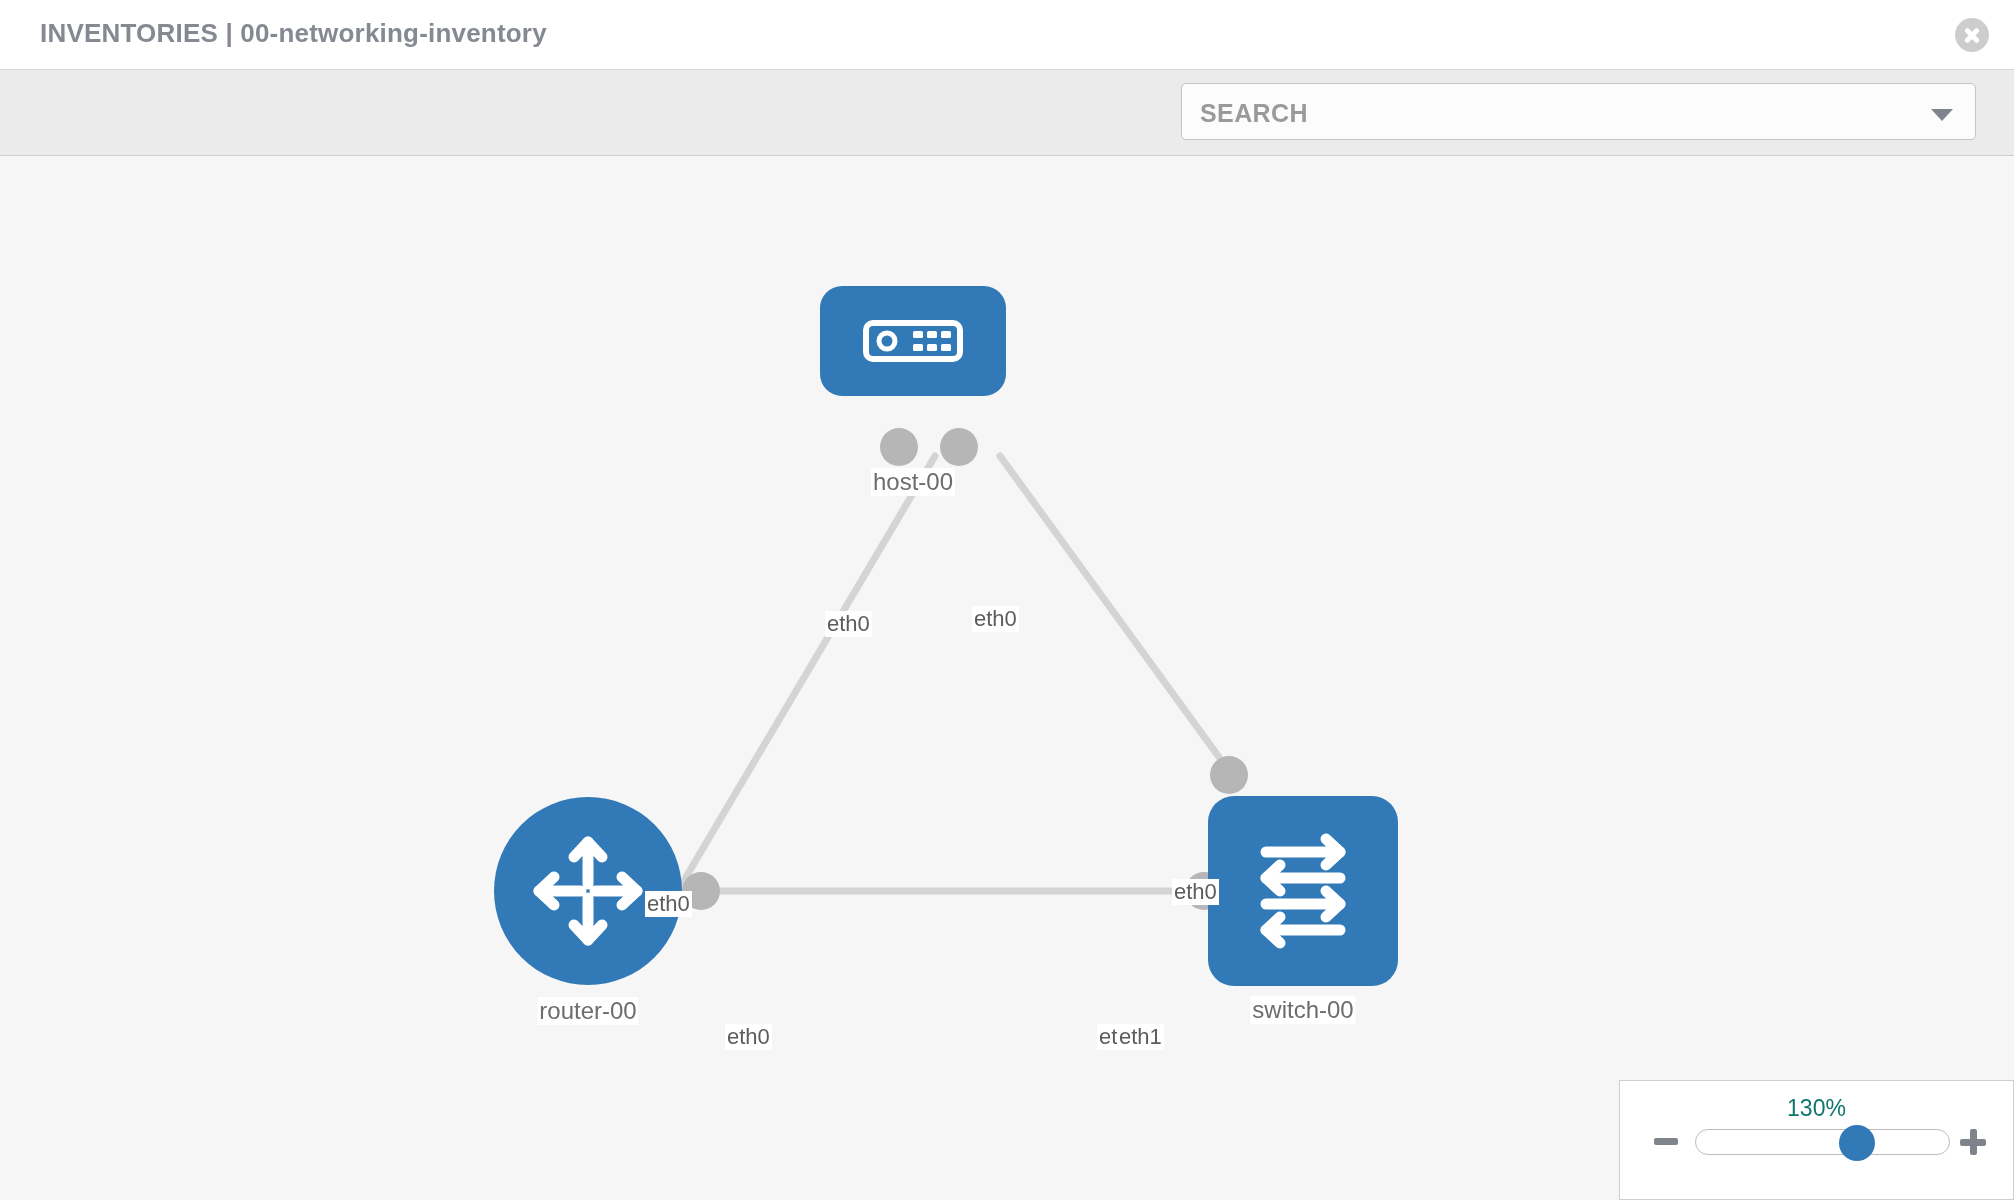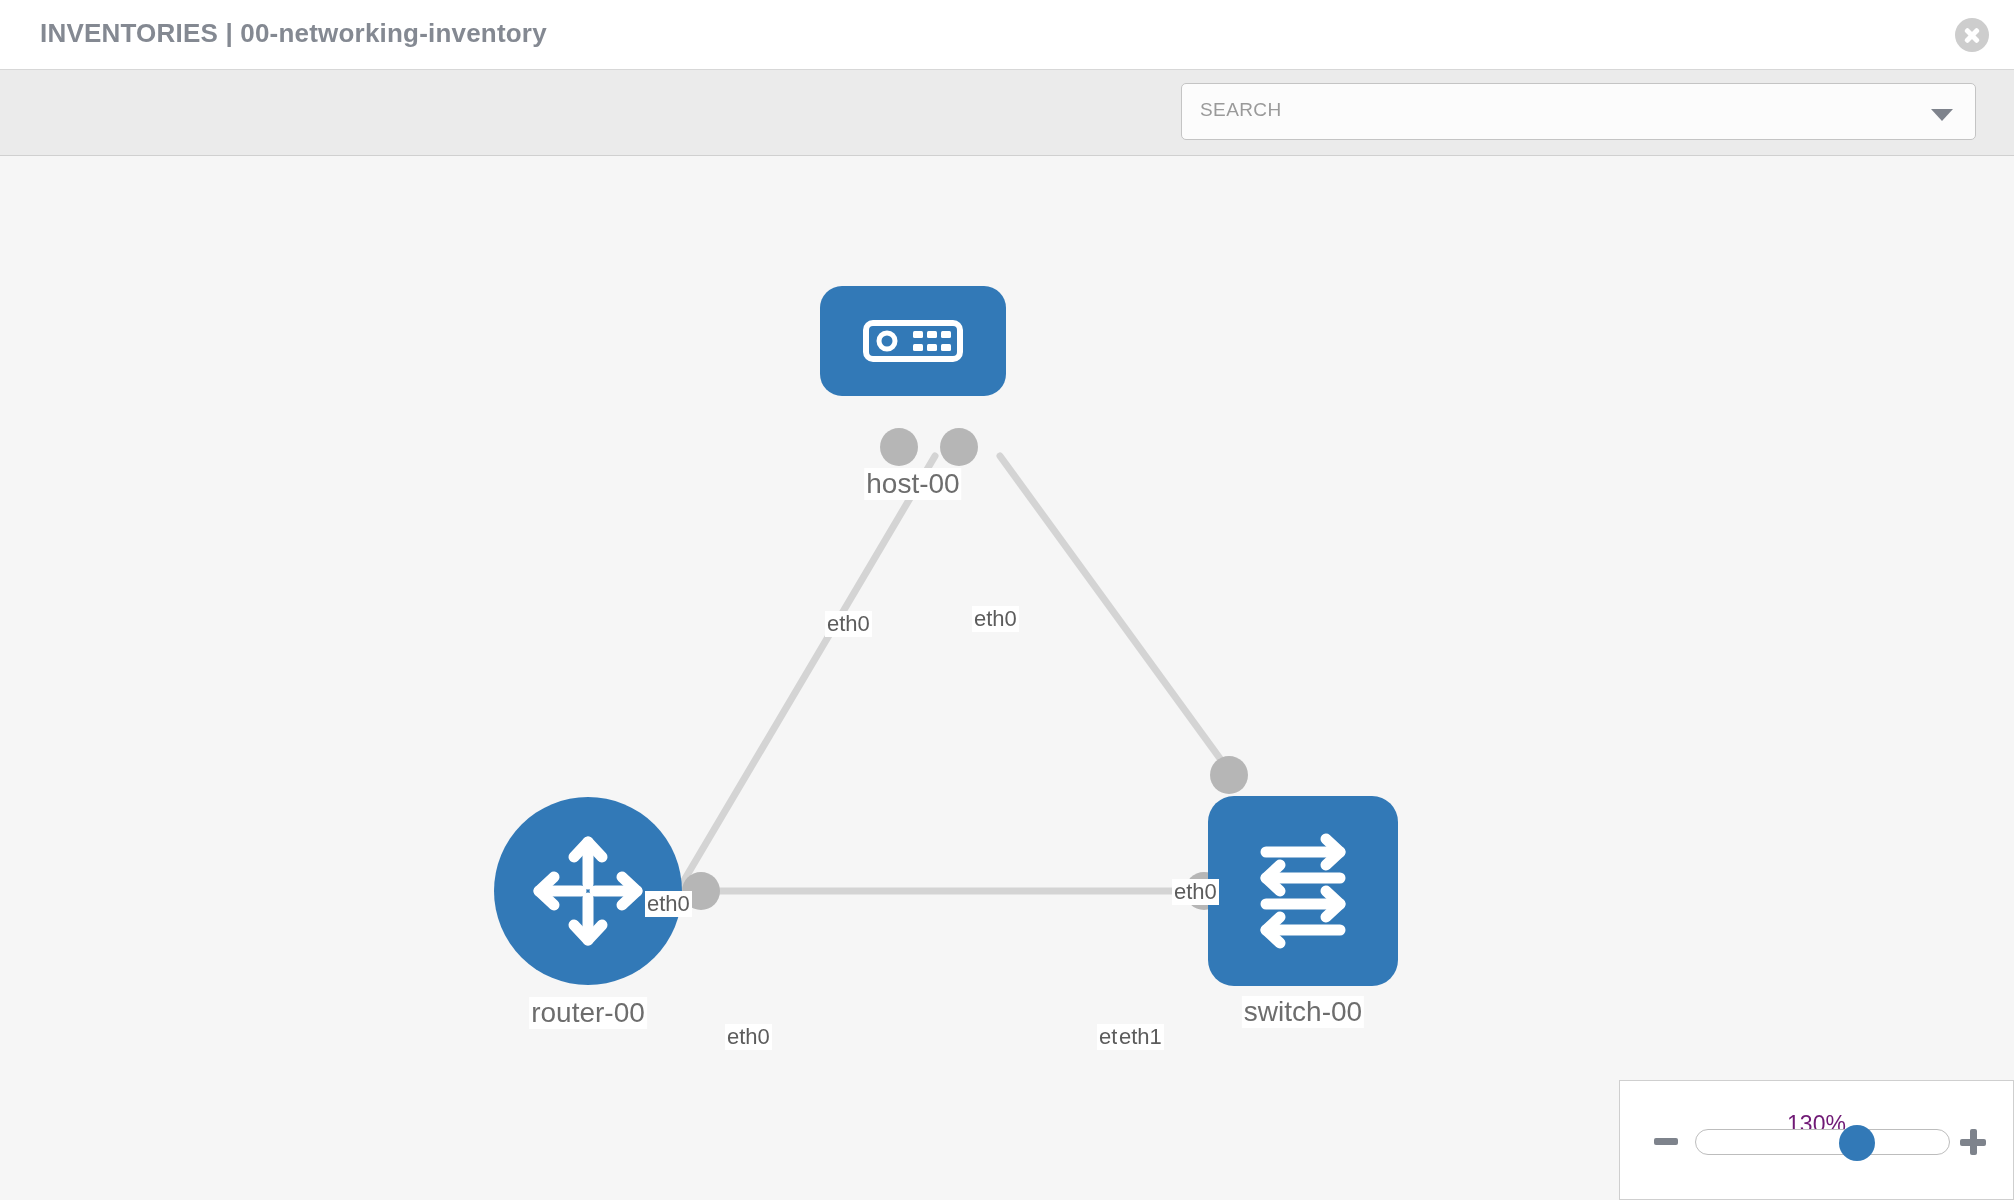--- a/index.html
+++ b/index.html
@@ -72,42 +72,42 @@
 
   .search-box {
     position: absolute; left: 1181px; top: 13px;
     width: 795px; height: 57px;
     background: #fcfcfc;
     border: 1px solid #c4c4c4; border-radius: 5px;
     cursor: text;
   }
   .search-box .label {
     position: absolute; left: 18px; top: 15px;
-    font-size: 19px; color: #9a9a9a; letter-spacing: 0.4px;
+    font-size: 25px; color: #9a9a9a; letter-spacing: 0.4px; font-weight: bold;
   }
 
   
   .canvas {
     position: absolute; left: 0; top: 156px;
     width: 2014px; height: 1044px;
     background: #f6f6f6;
     overflow: hidden;
   }
   .topo-svg { position: absolute; left: 0; top: 0; }
 
   .node { position: absolute; }
   .node-shape {
     position: absolute; left: 0; top: 0;
     background: #3279b7;
     display: flex; align-items: center; justify-content: center;
     cursor: pointer;
   }
   .node-label {
     position: absolute;
-    font-size: 28px; color: #6d6d6d;
+    font-size: 24px; color: #6d6d6d;
     background: #ffffff;
     white-space: nowrap;
     padding: 0 2px;
     transform: translateX(-50%);
   }
   .port {
     position: absolute;
     width: 38px; height: 38px; border-radius: 50%;
     background: #b6b6b6;
     cursor: pointer;
@@ -123,21 +123,21 @@
 
   
   .zoom-panel {
     position: absolute; left: 1619px; top: 1080px;
     width: 395px; height: 120px;
     background: #ffffff;
     border: 1px solid #cfcfcf;
   }
   .zoom-value {
     position: absolute; left: 0; top: 14px; width: 100%;
-    text-align: center; font-size: 23px; color: #701a75; margin-top: 16px;
+    text-align: center; font-size: 23px; color: #0f766e;
   }
   .zoom-minus, .zoom-plus {
     position: absolute; top: 48px; cursor: pointer;
   }
   .zoom-minus { left: 34px; width: 24px; height: 7px; border-radius: 2px; background: #7e838c; margin-top: 9px; }
   .zoom-plus  { left: 340px; width: 26px; height: 26px; }
   .zoom-plus::before, .zoom-plus::after {
     content: ""; position: absolute; background: #7e838c; border-radius: 2px;
   }
   .zoom-plus::before { left: 0; top: 10px; width: 26px; height: 7px; }

